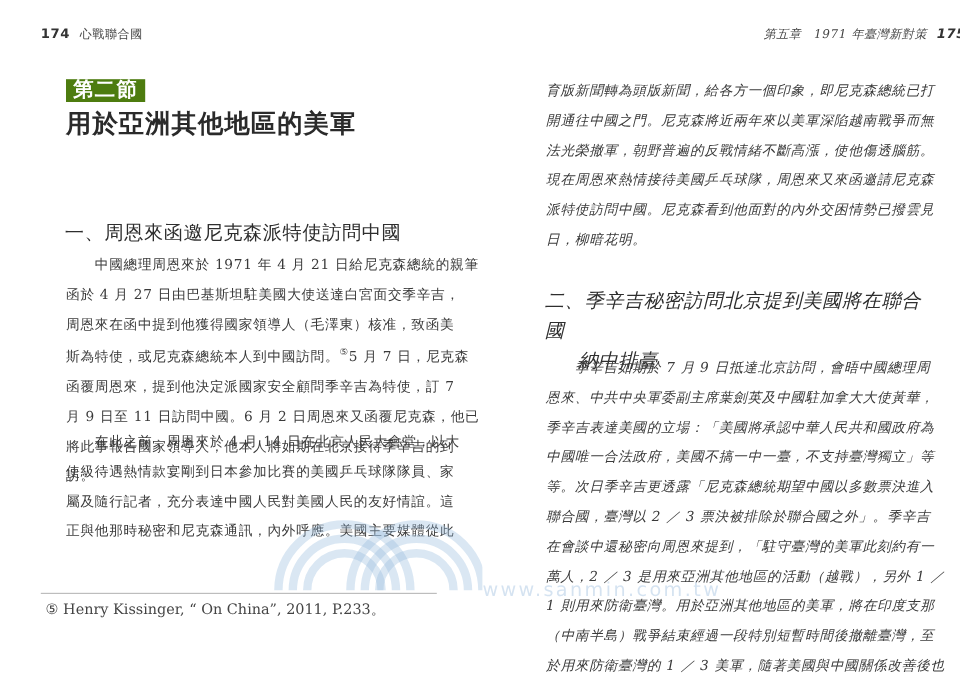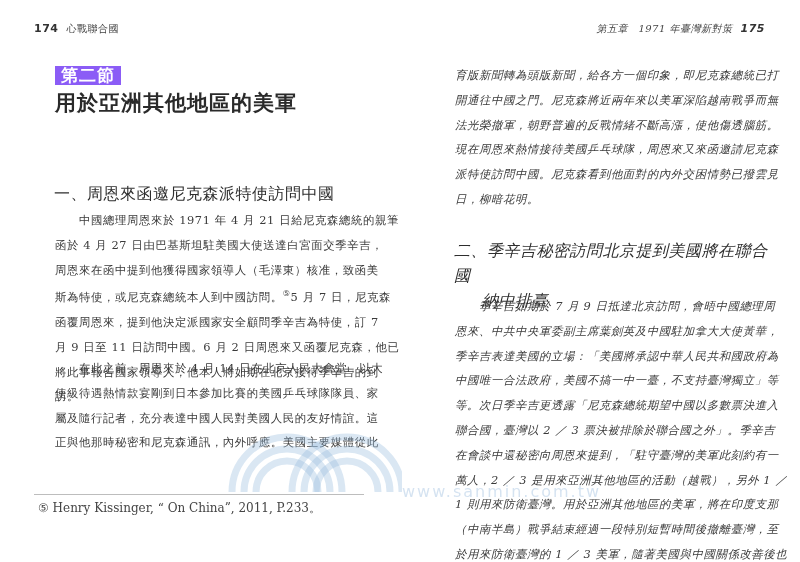--- a/index.html
+++ b/index.html
@@ -3,40 +3,40 @@
 <meta charset="utf-8">
 <style>
   html, body { margin: 0; padding: 0; }
   body {
     width: 800px; height: 562px; overflow: hidden;
     background: #ffffff;
     font-family: "DejaVu Serif", "Liberation Serif", serif;
     color: #333;
     position: relative;
   }
-  .page { position: absolute; top: 0; height: 562px; width: 400px; }
+  .page { position: absolute; top: 0; height: 562px; width: 400px; padding-left: 40px; }
   .page-left { left: 0; }
   .page-right { left: 400px; font-style: italic; }
 
   .running-head {
     position: absolute; top: 22px; font-size: 10px; color: #444;
     white-space: nowrap; letter-spacing: 0.5px;
   }
   .running-head .num {
     font-family: "DejaVu Sans", "Liberation Sans", sans-serif;
     font-weight: bold; font-size: 11px; color: #333;
   }
   .page-left .running-head { left: 34px; }
   .page-left .running-head .num { margin-right: 8px; }
   .page-right .running-head { right: 35px; }
   .page-right .running-head .num { margin-left: 8px; }
 
   .section-badge {
     position: absolute; left: 55px; top: 66px;
-    background: #8b5cf6; color: #fff;
+    background: #4d7c0f; color: #fff;
     font-family: "DejaVu Sans", "Liberation Sans", sans-serif;
     font-weight: bold; font-size: 17px; line-height: 19px;
     padding: 0 6px; letter-spacing: 1px;
   }
   .section-title {
     position: absolute; left: 55px; top: 89px;
     font-family: "DejaVu Sans", "Liberation Sans", sans-serif;
     font-weight: bold; font-size: 21px; color: #2a2a2a; letter-spacing: 1px;
     white-space: nowrap;
   }

